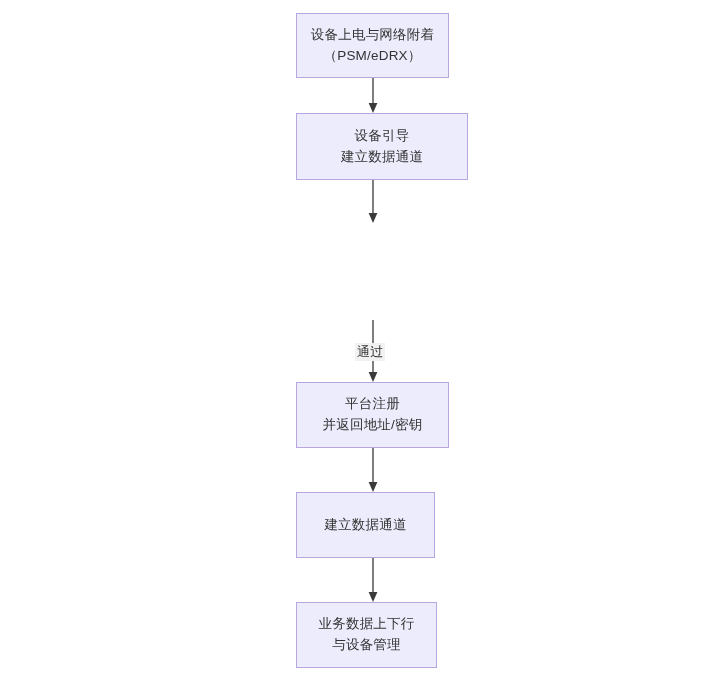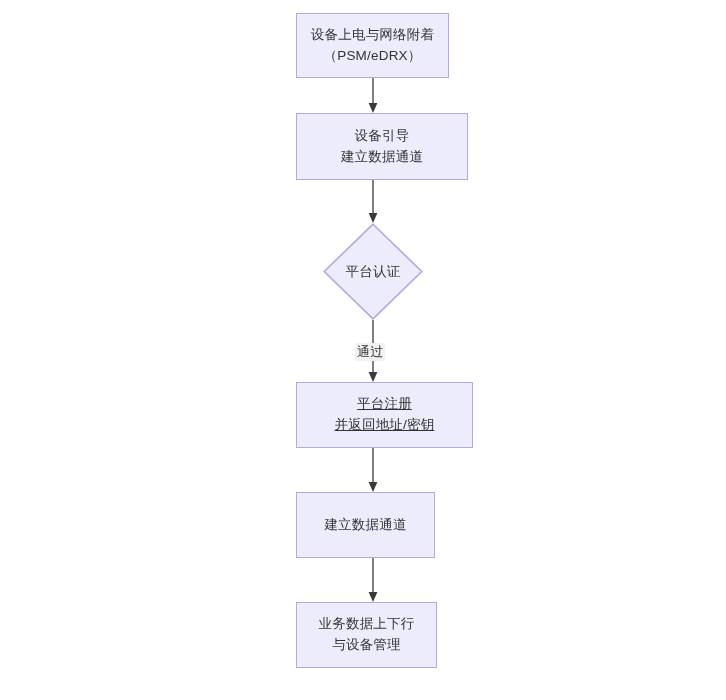--- a/index.html
+++ b/index.html
@@ -122,28 +122,22 @@
   <div class="node" style="left:296px; top:13px; width:153px; height:65px;">
     <span class="line">设备上电与网络附着</span>
     <span class="line">（PSM/eDRX）</span>
   </div>
 
   <div class="node" style="left:296px; top:113px; width:172px; height:67px;">
     <span class="line">设备引导</span>
     <span class="line">建立数据通道</span>
   </div>
 
-  <div class="diamond-wrap" style="left:323px; top:223px; width:100px; height:97px;">
-    <svg width="100" height="97" viewBox="0 0 100 97">
-      <polygon points="50,1.2 98.8,48.5 50,95.8 1.2,48.5" fill="#ececfc" stroke="#b8a6e0" stroke-width="1.6"></polygon>
-    </svg>
-    <div class="diamond-label">平台认证</div>
-  </div>
 
-  <div class="node" style="left:296px; top:382px; width:177px; height:66px;text-decoration:underline;">
+  <div class="node" style="left:296px; top:382px; width:153px; height:66px;">
     <span class="line">平台注册</span>
     <span class="line">并返回地址/密钥</span>
   </div>
 
   <div class="node" style="left:296px; top:492px; width:139px; height:66px;">
     <span class="line">建立数据通道</span>
   </div>
 
   <div class="node" style="left:296px; top:602px; width:141px; height:66px;">
     <span class="line">业务数据上下行</span>

